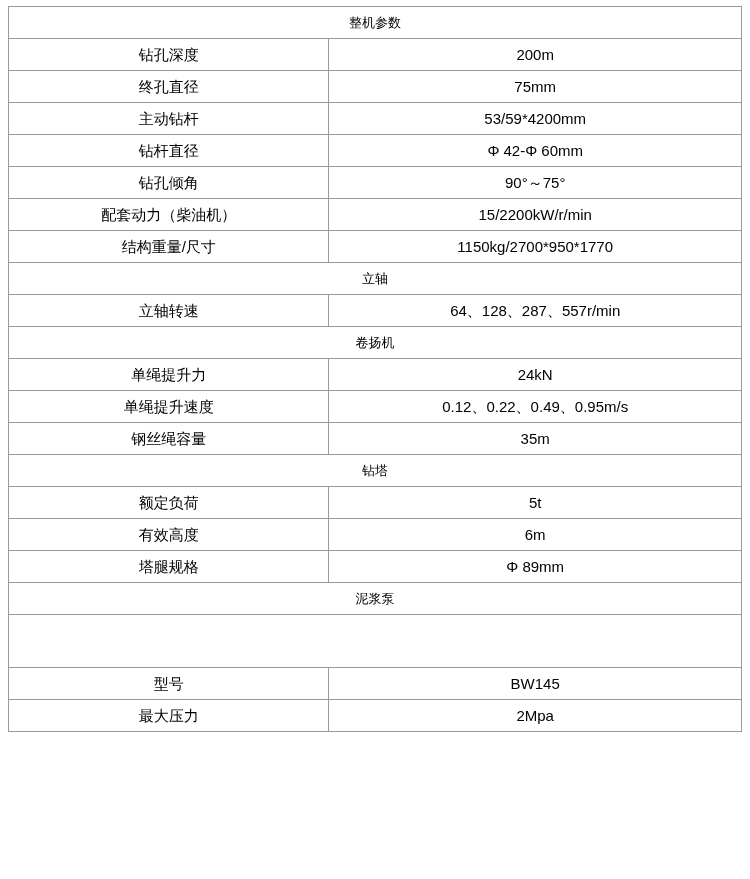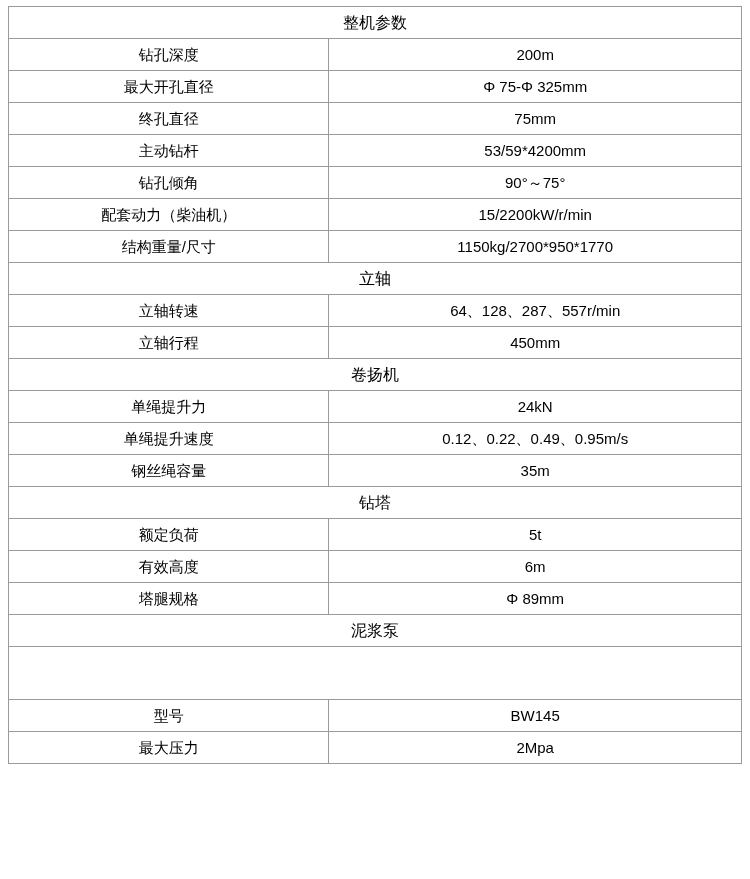--- a/index.html
+++ b/index.html
@@ -37,21 +37,21 @@
     overflow: hidden;
   }
   td.label {
     width: 320px;
     margin-left: 48px;
   }
   td.value {
     width: 412px;
   }
   tr.section td {
-    font-size: 16px;
+    font-size: 13px;
   }
   tr.spacer td {
     height: 46px;
   }
   col.c1 { width: 320px; }
   col.c2 { width: 412px; }
 </style>
 </head>
 <body>
 
@@ -64,54 +64,50 @@
     <tbody>
 
       <tr class="section">
         <td colspan="2">整机参数</td>
       </tr>
       <tr>
         <td class="label">钻孔深度</td>
         <td class="value">200m</td>
       </tr>
       <tr>
-        <td class="label">最大开孔直径</td>
-        <td class="value">Φ 75-Φ 325mm</td>
-      </tr>
-      <tr>
         <td class="label">终孔直径</td>
         <td class="value">75mm</td>
       </tr>
       <tr>
         <td class="label">主动钻杆</td>
         <td class="value">53/59*4200mm</td>
+      </tr>
+      <tr>
+        <td class="label">钻杆直径</td>
+        <td class="value">Φ 42-Φ 60mm</td>
       </tr>
       <tr>
         <td class="label">钻孔倾角</td>
         <td class="value">90°～75°</td>
       </tr>
       <tr>
         <td class="label">配套动力（柴油机）</td>
         <td class="value">15/2200kW/r/min</td>
       </tr>
       <tr>
         <td class="label">结构重量/尺寸</td>
         <td class="value">1150kg/2700*950*1770</td>
       </tr>
 
       <tr class="section">
         <td colspan="2">立轴</td>
       </tr>
       <tr>
         <td class="label">立轴转速</td>
         <td class="value">64、128、287、557r/min</td>
-      </tr>
-      <tr>
-        <td class="label">立轴行程</td>
-        <td class="value">450mm</td>
       </tr>
 
       <tr class="section">
         <td colspan="2">卷扬机</td>
       </tr>
       <tr>
         <td class="label">单绳提升力</td>
         <td class="value">24kN</td>
       </tr>
       <tr>

